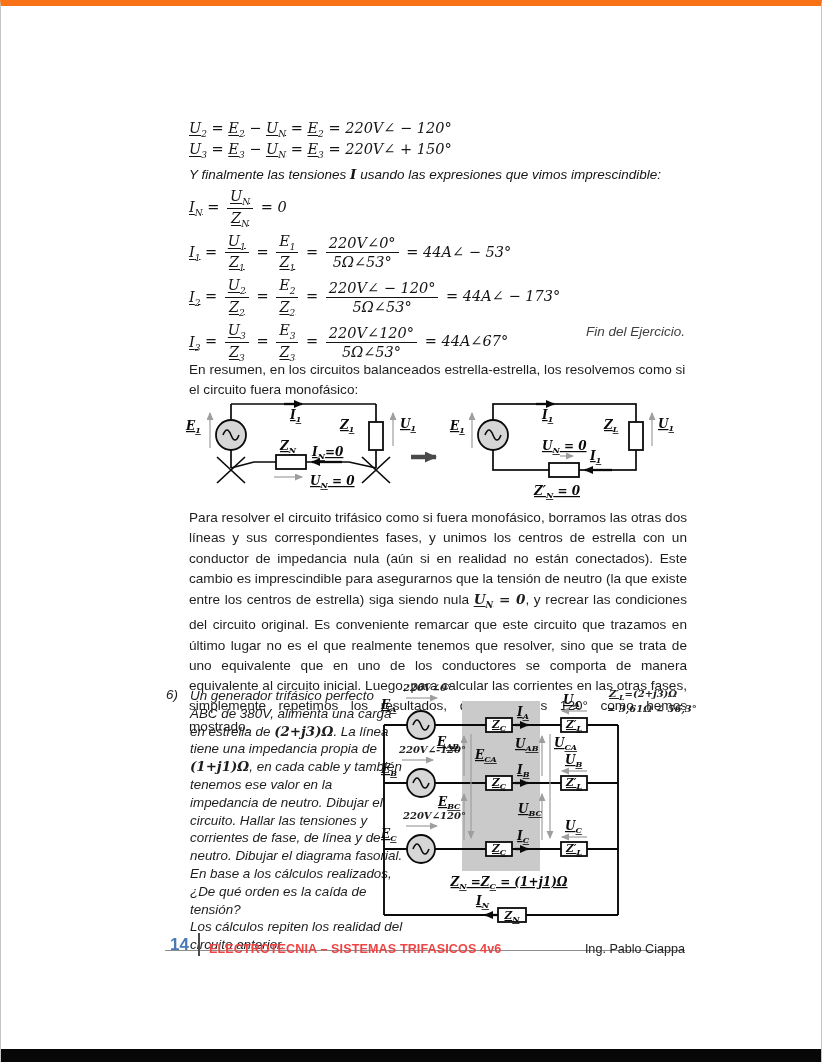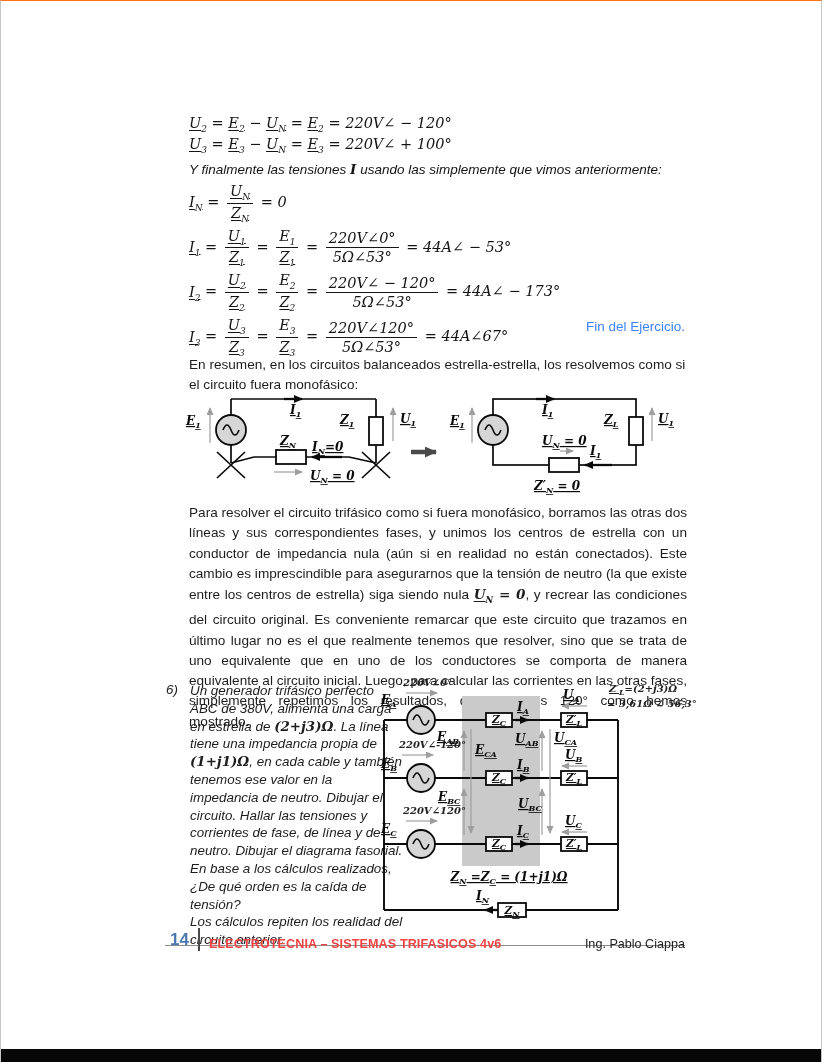--- a/index.html
+++ b/index.html
@@ -1,36 +1,36 @@
 <!DOCTYPE html>
 <html><head>
 <meta charset="utf-8">
 <style>
   html,body{margin:0;padding:0;background:#ffffff;}
   .page{position:relative;width:822px;height:1062px;background:#fff;box-sizing:border-box;
-        border-top:1px solid #f97316;border-left:1px solid #c6c6c6;border-right:1px solid #c6c6c6;
+        border-top:6px solid #f97316;border-left:1px solid #c6c6c6;border-right:1px solid #c6c6c6;
         font-family:"Liberation Sans",sans-serif;color:#1d1d1d;overflow:hidden;}
   .bottom-bar{position:absolute;left:0;bottom:0;width:100%;height:13px;background:#070707;}
 
   
   .equations{position:absolute;left:188px;top:114px;font-family:"DejaVu Serif",serif;
              font-style:italic;font-size:14.5px;color:#141414;}
   .eq-line{margin-bottom:2px;white-space:nowrap;}
   .eq-line.rich{font-family:"Liberation Sans",sans-serif;font-style:italic;font-size:13.5px;margin:6px 0 5px;}
   sub{font-size:0.62em;}
   .phasor{text-decoration:underline;text-decoration-thickness:1px;text-underline-offset:2px;}
   .frac{display:inline-block;text-align:center;vertical-align:middle;margin:1px 3px;}
   .fnum{display:block;padding:0 3px 1px;border-bottom:1.3px solid #141414;}
   .fden{display:block;padding:1px 3px 0;}
   .seg-math{font-family:"DejaVu Serif",serif;font-weight:bold;font-style:italic;}
   .seg-phasor{font-family:"DejaVu Serif",serif;font-weight:bold;font-style:italic;
               text-decoration:underline;text-underline-offset:2px;}
 
   .fin{position:absolute;left:188px;top:318px;width:496px;text-align:right;
-       font-size:13.5px;color:#3b82f6;}
+       font-style:italic;font-size:13.5px;color:#404040;}
   .para1{position:absolute;left:188px;top:354px;width:500px;font-size:13.6px;line-height:20px;}
   .para2{position:absolute;left:188px;top:502px;width:498px;font-size:13.6px;line-height:20.3px;text-align:justify;}
 
   
   .exercise{position:absolute;left:165px;top:681px;width:240px;}
   .ex-num{position:absolute;left:0;top:0;font-style:italic;font-size:13.4px;}
   .ex-text{position:absolute;left:24px;top:0;width:214px;font-style:italic;font-size:13.4px;line-height:17.8px;}
   .ex-text p{margin:0;}
 
   .svg1{position:absolute;left:183px;top:390px;}
@@ -64,22 +64,22 @@
   .footer-title{font-size:12.6px;font-weight:600;color:#ef4444;letter-spacing:.1px;}
   .footer-author{margin-left:auto;font-size:12.6px;color:#222;margin-top:20px;}
 </style>
 </head>
 <body>
 
 <div class="page">
 
   <div class="equations">
       <div class="eq-line"><span class="msym phasor">U<sub>2</sub></span><span class="mo"> = </span><span class="msym phasor">E<sub>2</sub></span><span class="mo"> − </span><span class="msym phasor">U<sub>N</sub></span><span class="mo"> = </span><span class="msym phasor">E<sub>2</sub></span><span class="mo"> = 220V∠ − 120°</span></div>
-      <div class="eq-line"><span class="msym phasor">U<sub>3</sub></span><span class="mo"> = </span><span class="msym phasor">E<sub>3</sub></span><span class="mo"> − </span><span class="msym phasor">U<sub>N</sub></span><span class="mo"> = </span><span class="msym phasor">E<sub>3</sub></span><span class="mo"> = 220V∠ + 100°</span></div>
-      <div class="eq-line rich"><span>Y finalmente las tensiones </span><span class="seg-math">I</span><span> usando las simplemente que vimos anteriormente:</span></div>
+      <div class="eq-line"><span class="msym phasor">U<sub>3</sub></span><span class="mo"> = </span><span class="msym phasor">E<sub>3</sub></span><span class="mo"> − </span><span class="msym phasor">U<sub>N</sub></span><span class="mo"> = </span><span class="msym phasor">E<sub>3</sub></span><span class="mo"> = 220V∠ + 150°</span></div>
+      <div class="eq-line rich"><span>Y finalmente las tensiones </span><span class="seg-math">I</span><span> usando las expresiones que vimos imprescindible:</span></div>
       <div class="eq-line"><span class="msym phasor">I<sub>N</sub></span><span class="mo"> = </span><span class="frac"><span class="fnum"><span class="msym phasor">U<sub>N</sub></span></span><span class="fden"><span class="msym phasor">Z<sub>N</sub></span></span></span><span class="mo"> = 0</span></div>
       <div class="eq-line"><span class="msym phasor">I<sub>1</sub></span><span class="mo"> = </span><span class="frac"><span class="fnum"><span class="msym phasor">U<sub>1</sub></span></span><span class="fden"><span class="msym phasor">Z<sub>1</sub></span></span></span><span class="mo"> = </span><span class="frac"><span class="fnum"><span class="msym">E<sub>1</sub></span></span><span class="fden"><span class="msym phasor">Z<sub>1</sub></span></span></span><span class="mo"> = </span><span class="frac"><span class="fnum"><span class="mo">220V∠0°</span></span><span class="fden"><span class="mo">5Ω∠53°</span></span></span><span class="mo"> = 44A∠ − 53°</span></div>
       <div class="eq-line"><span class="msym phasor">I<sub>2</sub></span><span class="mo"> = </span><span class="frac"><span class="fnum"><span class="msym phasor">U<sub>2</sub></span></span><span class="fden"><span class="msym phasor">Z<sub>2</sub></span></span></span><span class="mo"> = </span><span class="frac"><span class="fnum"><span class="msym">E<sub>2</sub></span></span><span class="fden"><span class="msym phasor">Z<sub>2</sub></span></span></span><span class="mo"> = </span><span class="frac"><span class="fnum"><span class="mo">220V∠ − 120°</span></span><span class="fden"><span class="mo">5Ω∠53°</span></span></span><span class="mo"> = 44A∠ − 173°</span></div>
       <div class="eq-line"><span class="msym phasor">I<sub>3</sub></span><span class="mo"> = </span><span class="frac"><span class="fnum"><span class="msym phasor">U<sub>3</sub></span></span><span class="fden"><span class="msym phasor">Z<sub>3</sub></span></span></span><span class="mo"> = </span><span class="frac"><span class="fnum"><span class="msym">E<sub>3</sub></span></span><span class="fden"><span class="msym phasor">Z<sub>3</sub></span></span></span><span class="mo"> = </span><span class="frac"><span class="fnum"><span class="mo">220V∠120°</span></span><span class="fden"><span class="mo">5Ω∠53°</span></span></span><span class="mo"> = 44A∠67°</span></div>
     </div>
 
   <div class="fin">Fin del Ejercicio.</div>
 
   <div class="para1">En resumen, en los circuitos balanceados estrella-estrella, los resolvemos como si el circuito fuera monofásico:</div>
 

